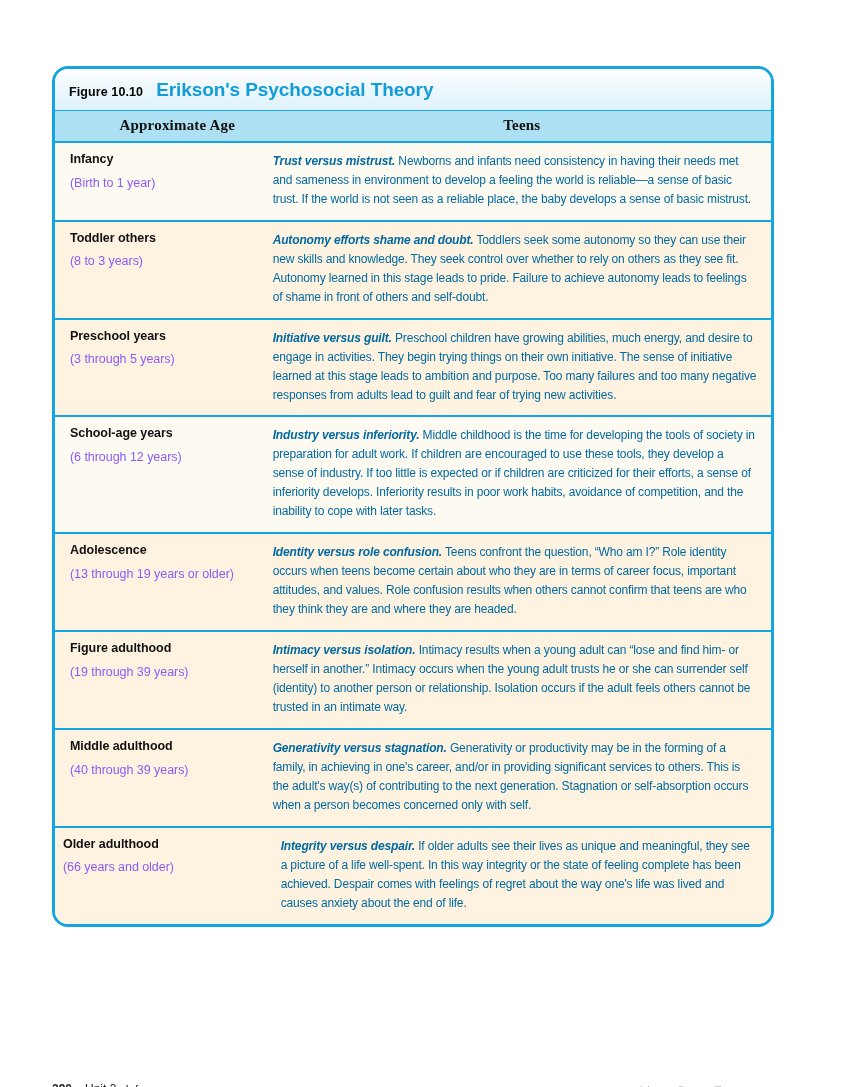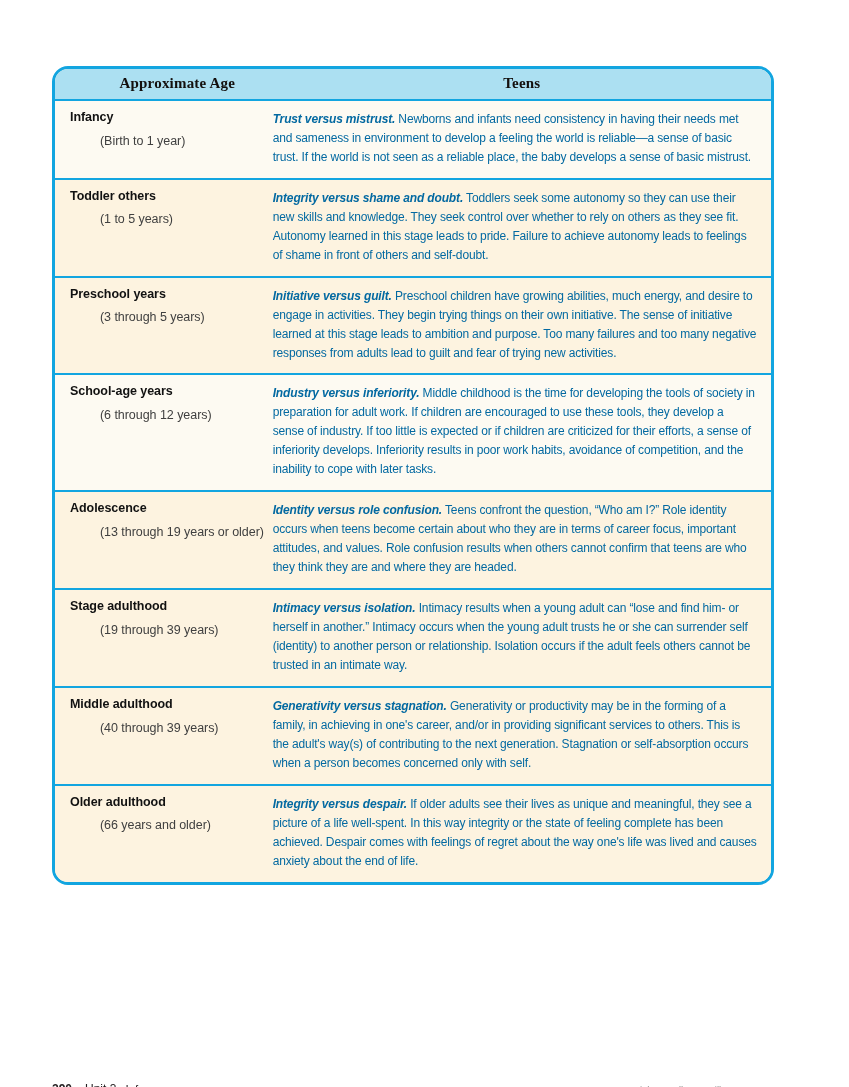--- a/index.html
+++ b/index.html
@@ -74,40 +74,39 @@
   }
   thead th.th-age { padding-left: 27px; }
 
   tbody tr { vertical-align: top; }
   tbody tr td {
     border-bottom: 2px solid #12a5e0;
     padding: 9px 14px 11px 14px;
     background: #fdf3e0;
   }
   tbody tr.row-light td { background: #fdfaf2; }
-  tbody tr:last-child td { border-bottom: none; }
+  tbody tr:last-child td { border-bottom: none; padding-left: 8px; }
 
   td.cell-age {
     padding-left: 15px;
     padding-right: 6px;
   }
   .age-label {
     font-size: 12.5px;
     font-weight: bold;
     color: #111111;
     line-height: 1.25;
     letter-spacing: -.05px;
   }
   .age-range {
     font-size: 12.5px;
-    color: #404040;
+    color: #8b5cf6;
     line-height: 1.25;
     margin-top: 8px;
     letter-spacing: -.05px;
-    margin-left: 30px;
   }
 
   td.cell-stage {
     padding-left: 0px;
     padding-right: 13px;
   }
   .stage-text {
     font-size: 12px;
     color: #0369a1;
     line-height: 1.58;
@@ -155,20 +154,24 @@
     color: #8d8d8d;
     white-space: nowrap;
     text-decoration: underline;
   }
 </style>
 </head>
 <body>
 
 <div class="figure-box">
 
+  <div class="figure-title-bar">
+    <span class="figure-number">Figure 10.10</span>
+    <span class="figure-title">Erikson's Psychosocial Theory</span>
+  </div>
 
   <table class="psy-table">
     <colgroup>
       <col class="col-age">
       <col class="col-stage">
     </colgroup>
     <thead>
       <tr>
         <th class="th-age">Approximate Age</th>
         <th class="th-stage">Teens</th>
@@ -180,24 +183,24 @@
             <div class="age-label">Infancy</div>
             <div class="age-range">(Birth to 1 year)</div>
           </td>
           <td class="cell-stage">
             <div class="stage-text"><span class="stage-name">Trust versus mistrust.</span><span> Newborns and infants need consistency in having their needs met and sameness in environment to develop a feeling the world is reliable—a sense of basic trust. If the world is not seen as a reliable place, the baby develops a sense of basic mistrust.</span></div>
           </td>
         </tr>
         <tr>
           <td class="cell-age">
             <div class="age-label">Toddler others</div>
-            <div class="age-range">(1 to 5 years)</div>
-          </td>
-          <td class="cell-stage">
-            <div class="stage-text"><span class="stage-name">Integrity versus shame and doubt.</span><span> Toddlers seek some autonomy so they can use their new skills and knowledge. They seek control over whether to rely on others as they see fit. Autonomy learned in this stage leads to pride. Failure to achieve autonomy leads to feelings of shame in front of others and self-doubt.</span></div>
+            <div class="age-range">(8 to 3 years)</div>
+          </td>
+          <td class="cell-stage">
+            <div class="stage-text"><span class="stage-name">Autonomy efforts shame and doubt.</span><span> Toddlers seek some autonomy so they can use their new skills and knowledge. They seek control over whether to rely on others as they see fit. Autonomy learned in this stage leads to pride. Failure to achieve autonomy leads to feelings of shame in front of others and self-doubt.</span></div>
           </td>
         </tr>
         <tr>
           <td class="cell-age">
             <div class="age-label">Preschool years</div>
             <div class="age-range">(3 through 5 years)</div>
           </td>
           <td class="cell-stage">
             <div class="stage-text"><span class="stage-name">Initiative versus guilt.</span><span> Preschool children have growing abilities, much energy, and desire to engage in activities. They begin trying things on their own initiative. The sense of initiative learned at this stage leads to ambition and purpose. Too many failures and too many negative responses from adults lead to guilt and fear of trying new activities.</span></div>
           </td>
@@ -215,21 +218,21 @@
           <td class="cell-age">
             <div class="age-label">Adolescence</div>
             <div class="age-range">(13 through 19 years or older)</div>
           </td>
           <td class="cell-stage">
             <div class="stage-text"><span class="stage-name">Identity versus role confusion.</span><span> Teens confront the question, “Who am I?” Role identity occurs when teens become certain about who they are in terms of career focus, important attitudes, and values. Role confusion results when others cannot confirm that teens are who they think they are and where they are headed.</span></div>
           </td>
         </tr>
         <tr>
           <td class="cell-age">
-            <div class="age-label">Stage adulthood</div>
+            <div class="age-label">Figure adulthood</div>
             <div class="age-range">(19 through 39 years)</div>
           </td>
           <td class="cell-stage">
             <div class="stage-text"><span class="stage-name">Intimacy versus isolation.</span><span> Intimacy results when a young adult can “lose and find him- or herself in another.” Intimacy occurs when the young adult trusts he or she can surrender self (identity) to another person or relationship. Isolation occurs if the adult feels others cannot be trusted in an intimate way.</span></div>
           </td>
         </tr>
         <tr>
           <td class="cell-age">
             <div class="age-label">Middle adulthood</div>
             <div class="age-range">(40 through 39 years)</div>

